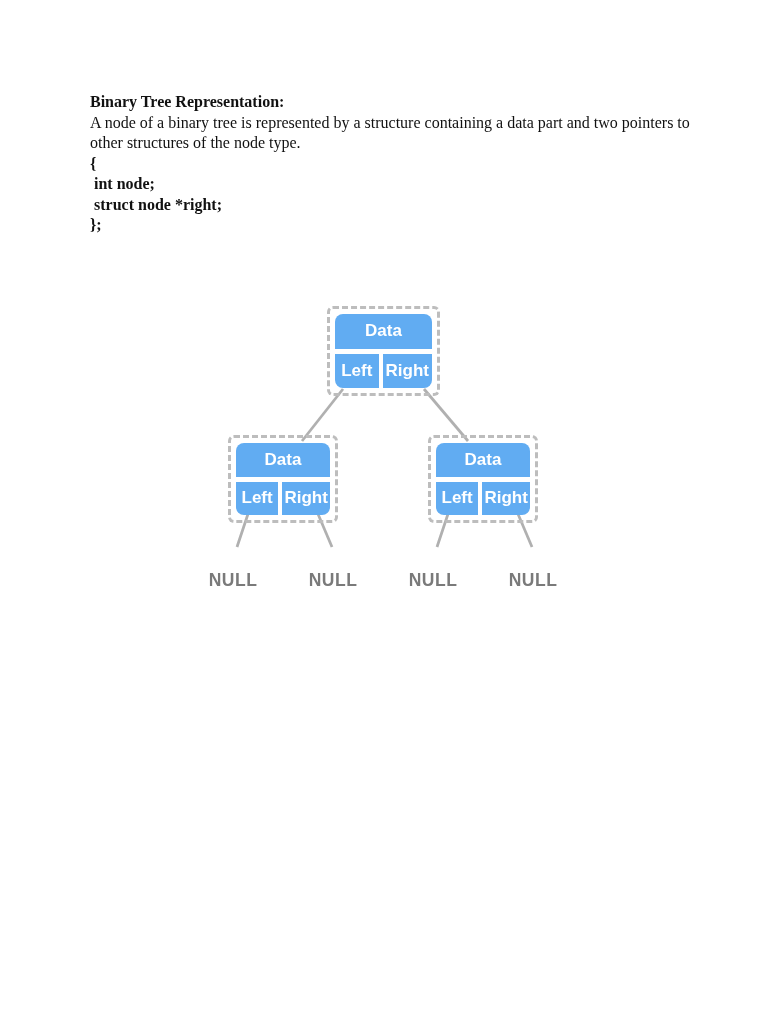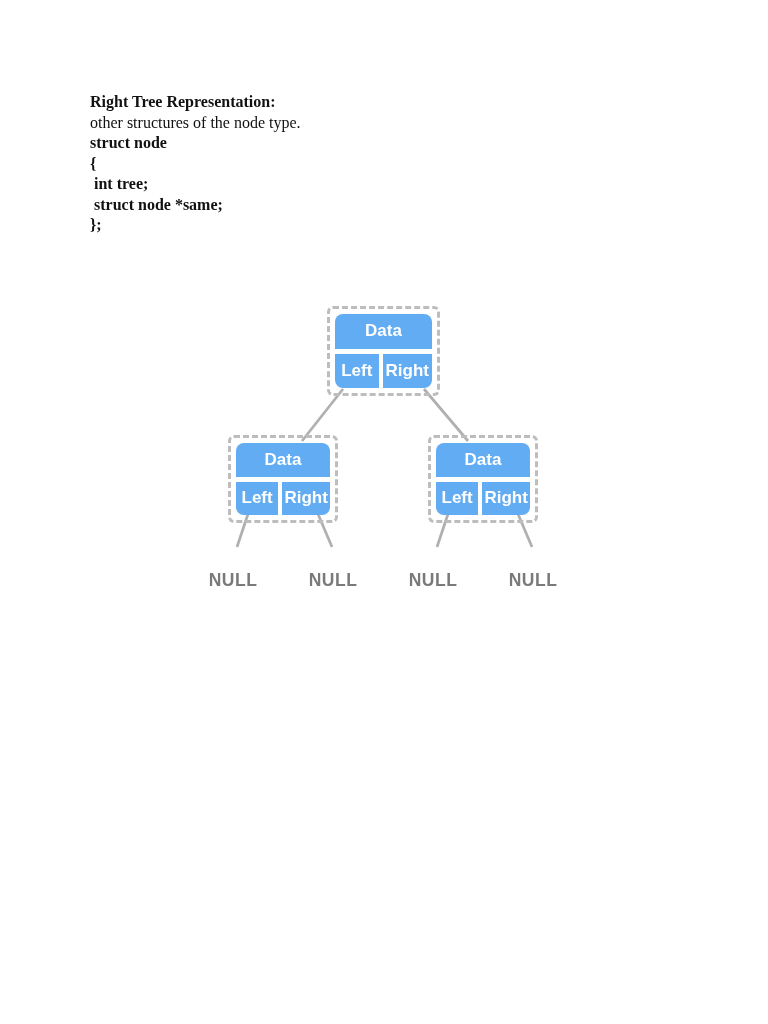--- a/index.html
+++ b/index.html
@@ -108,27 +108,27 @@
   .null-2 { left: 333px; }
   .null-3 { left: 433px; }
   .null-4 { left: 533px; }
 </style>
 </head>
 <body>
 
 <div class="page">
 
   <div class="textblock">
-    <div class="heading">Right Tree Representation:</div>
+    <div class="heading">Binary Tree Representation:</div>
+    <div class="para-line">A node of a binary tree is represented by a structure containing a data part and two pointers to</div>
     <div class="para-line">other structures of the node type.</div>
     <div class="code-block">
-      <div class="code-line">struct node</div>
       <div class="code-line">{</div>
-      <div class="code-line"> int tree;</div>
-      <div class="code-line"> struct node *same;</div>
+      <div class="code-line"> int node;</div>
+      <div class="code-line"> struct node *right;</div>
       <div class="code-line">};</div>
     </div>
   </div>
 
   <div class="diagram">
 
     <svg class="connectors" viewBox="0 0 768 300">
       <line x1="343" y1="99" x2="302" y2="151" stroke="#b0b0b0" stroke-width="2.75"></line>
       <line x1="424" y1="99" x2="468" y2="151" stroke="#b0b0b0" stroke-width="2.75"></line>
       <line x1="248" y1="224" x2="237" y2="257" stroke="#b0b0b0" stroke-width="2.75"></line>

